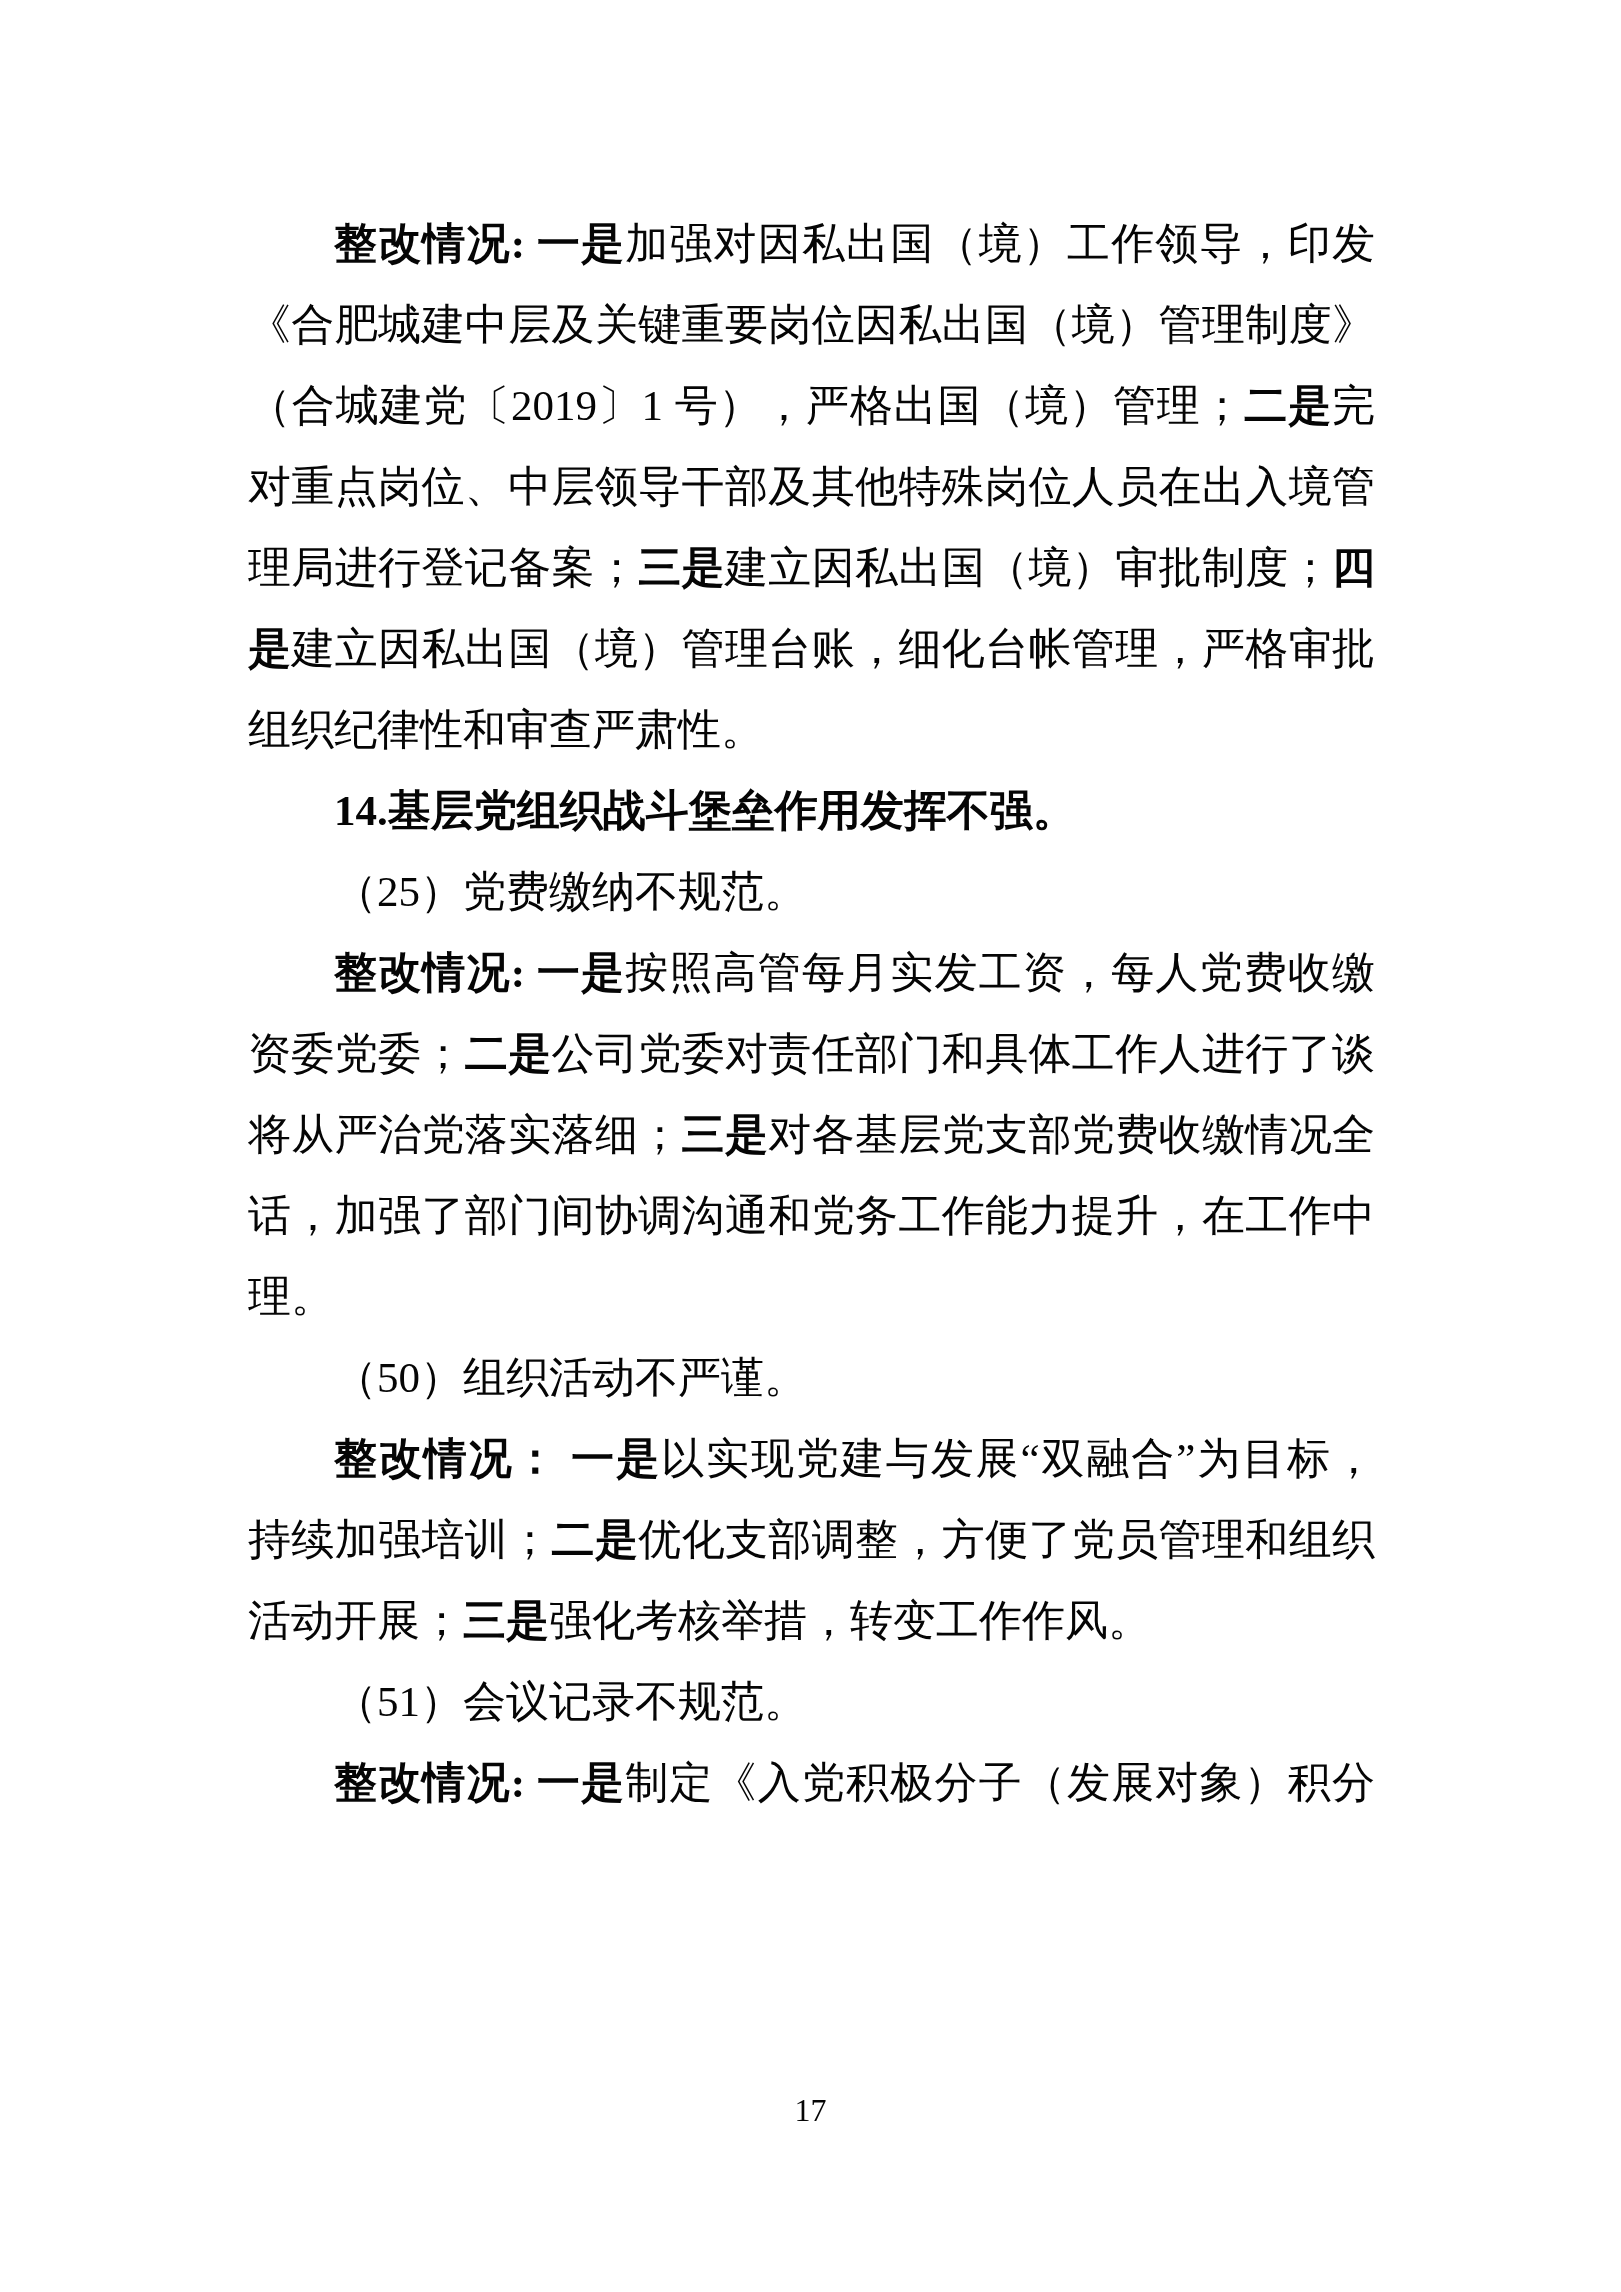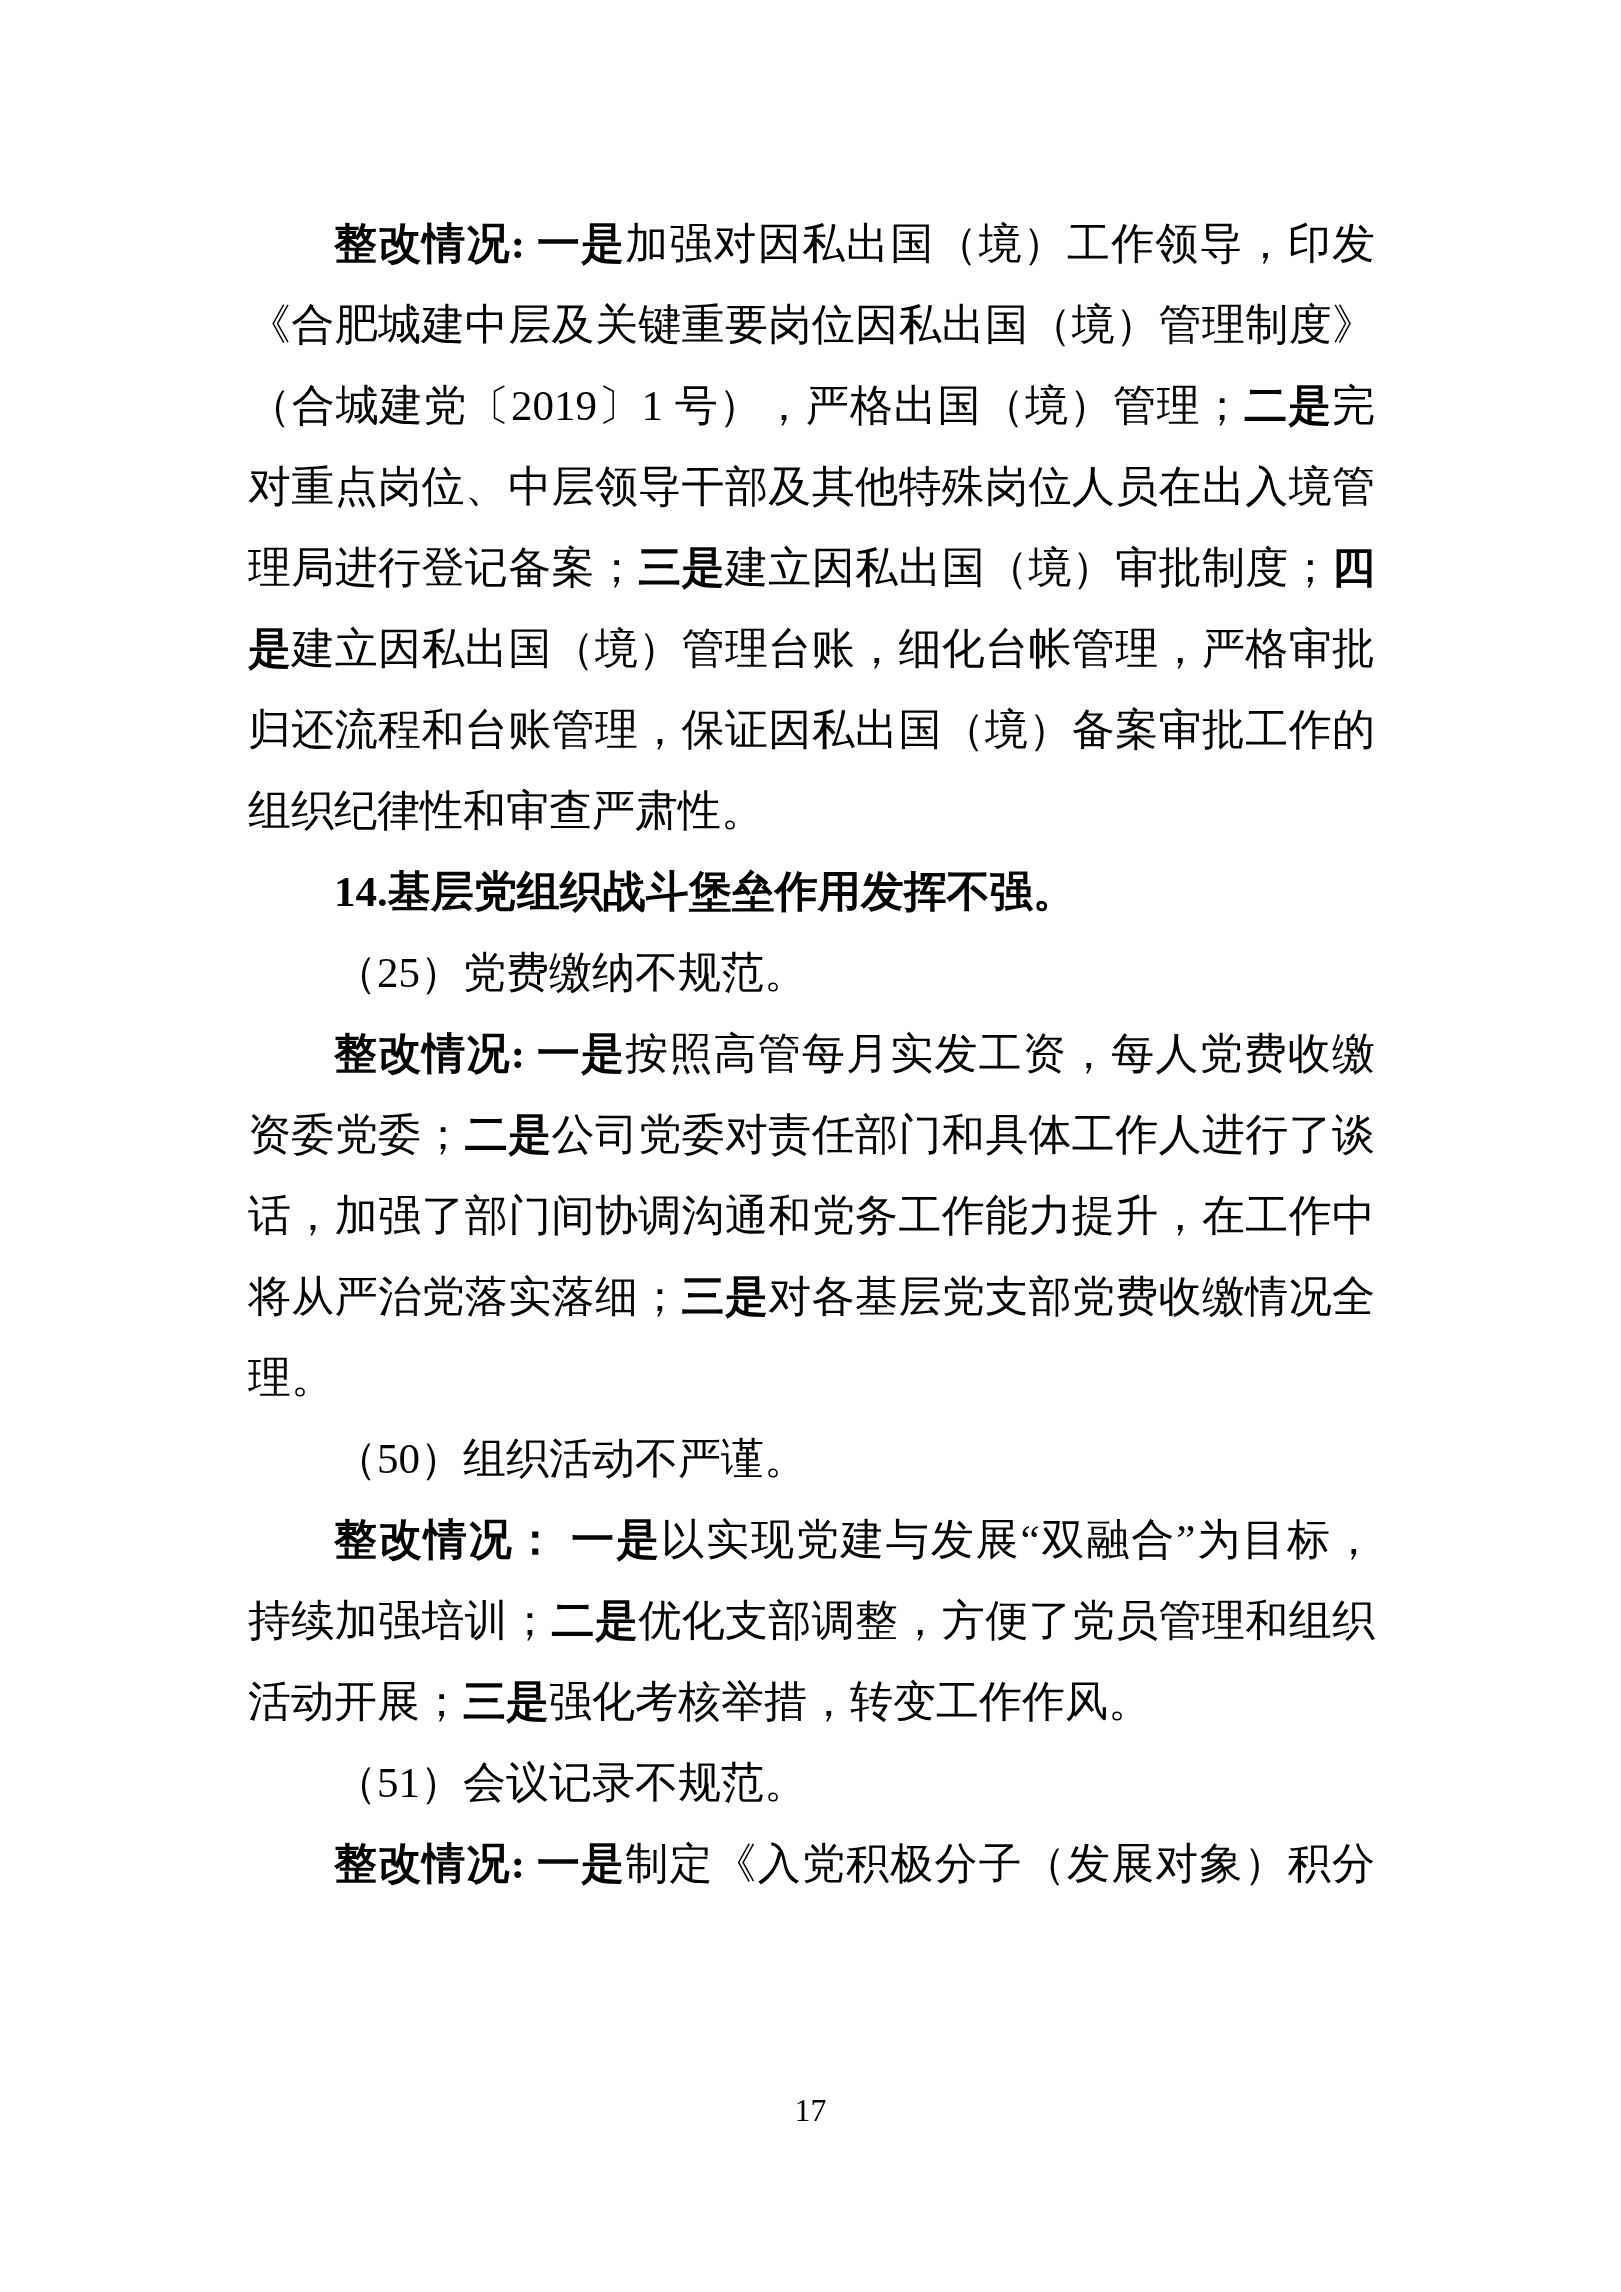--- a/index.html
+++ b/index.html
@@ -57,28 +57,27 @@
 <body>
 
 <div class="page">
   <div class="content" id="doc-body">
       <div class="line indent fill"><span class="seg-bold">整改情况: 一是</span><span>加强对因私出国（境）工作领导，印发</span></div>
       <div class="line fill"><span>《合肥城建中层及关键重要岗位因私出国（境）管理制度》</span></div>
       <div class="line fill"><span>（合城建党〔2019〕1 号），严格出国（境）管理；</span><span class="seg-bold">二是</span><span>完成</span></div>
       <div class="line fill"><span>对重点岗位、中层领导干部及其他特殊岗位人员在出入境管</span></div>
       <div class="line fill"><span>理局进行登记备案；</span><span class="seg-bold">三是</span><span>建立因私出国（境）审批制度；</span><span class="seg-bold">四</span></div>
       <div class="line fill"><span class="seg-bold">是</span><span>建立因私出国（境）管理台账，细化台帐管理，严格审批</span></div>
-      <div class="line fill"><span>归还流程和台账管理，保证因私出国（境）备案审批工作的</span></div>
       <div class="line"><span>组织纪律性和审查严肃性。</span></div>
       <div class="line indent"><span class="seg-bold">14.基层党组织战斗堡垒作用发挥不强。</span></div>
       <div class="line indent"><span>（25）党费缴纳不规范。</span></div>
       <div class="line indent fill"><span class="seg-bold">整改情况: 一是</span><span>按照高管每月实发工资，每人党费收缴</span></div>
       <div class="line fill"><span>资委党委；</span><span class="seg-bold">二是</span><span>公司党委对责任部门和具体工作人进行了谈</span></div>
+      <div class="line fill"><span>将从严治党落实落细；</span><span class="seg-bold">三是</span><span>对各基层党支部党费收缴情况全</span></div>
       <div class="line fill"><span>话，加强了部门间协调沟通和党务工作能力提升，在工作中</span></div>
-      <div class="line fill"><span>将从严治党落实落细；</span><span class="seg-bold">三是</span><span>对各基层党支部党费收缴情况全</span></div>
       <div class="line"><span>理。</span></div>
       <div class="line indent"><span>（50）组织活动不严谨。</span></div>
       <div class="line indent fill"><span class="seg-bold">整改情况： 一是</span><span>以实现党建与发展“双融合”为目标，</span></div>
       <div class="line fill"><span>持续加强培训；</span><span class="seg-bold">二是</span><span>优化支部调整，方便了党员管理和组织</span></div>
       <div class="line"><span>活动开展；</span><span class="seg-bold">三是</span><span>强化考核举措，转变工作作风。</span></div>
       <div class="line indent"><span>（51）会议记录不规范。</span></div>
       <div class="line indent fill"><span class="seg-bold">整改情况: 一是</span><span>制定《入党积极分子（发展对象）积分</span></div>
     </div>
   <div class="page-number">17</div>
 </div>

